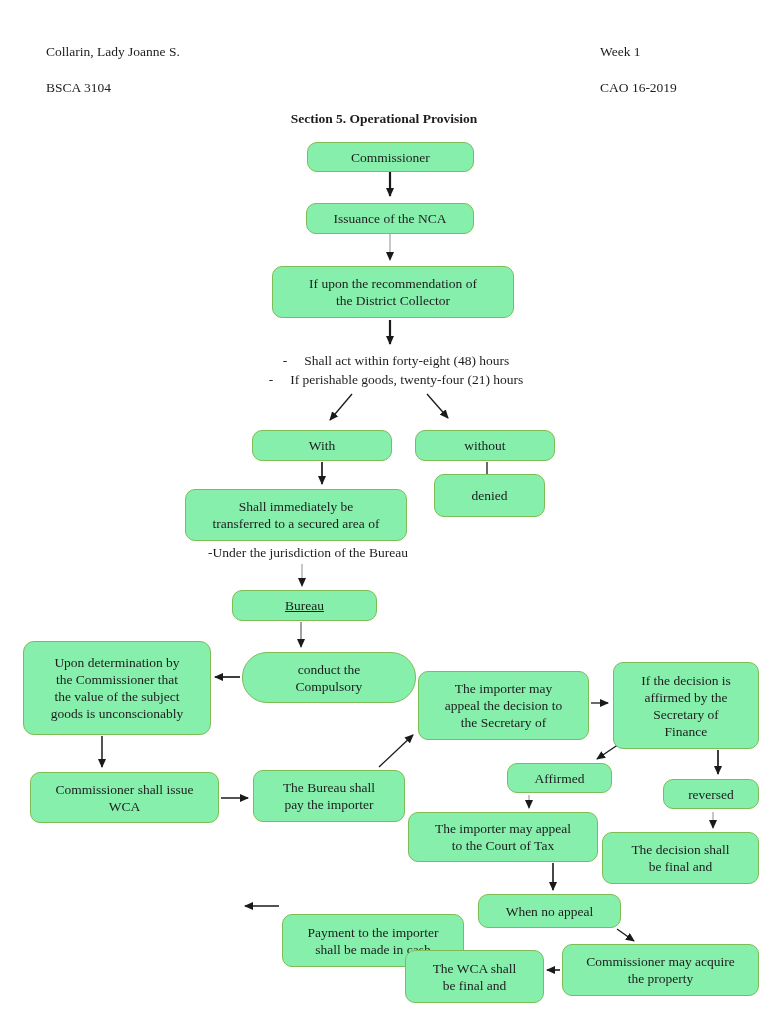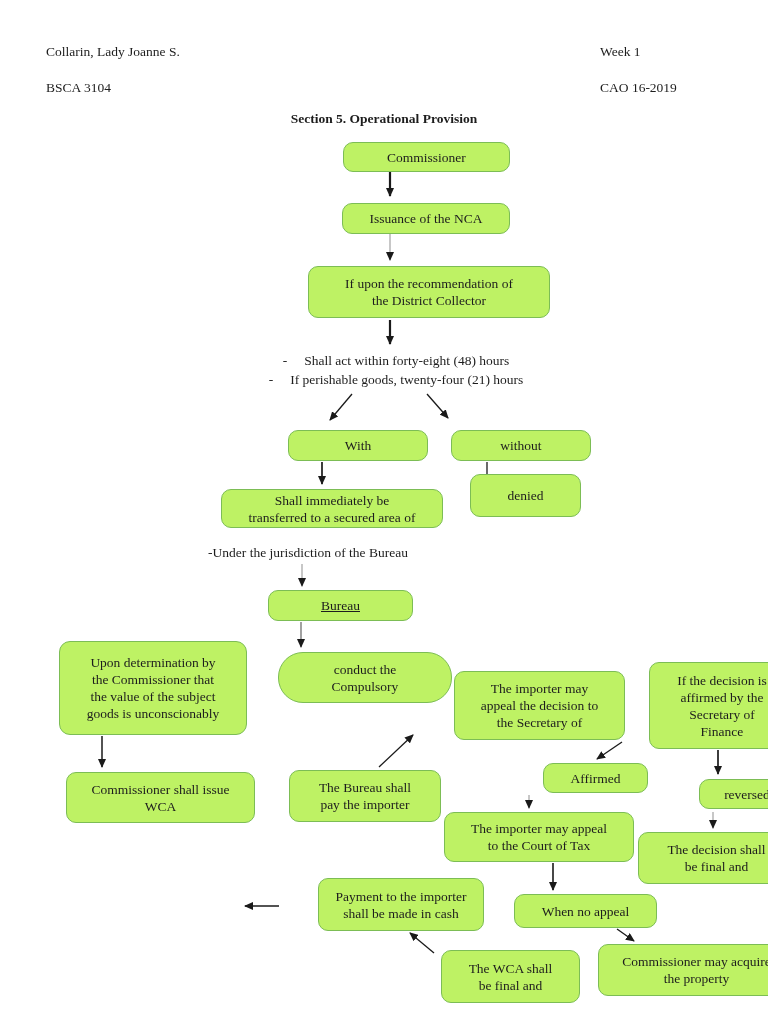--- a/index.html
+++ b/index.html
@@ -13,26 +13,25 @@
     margin:0 auto;
   }
   .hdr{position:absolute;font-size:13.5px;white-space:nowrap;}
   .bold{font-weight:normal;}
   .title{position:absolute;left:0;top:111px;width:768px;text-align:center;font-size:13.5px;font-weight:bold;}
   .arrows{position:absolute;left:0;top:0;width:768px;height:1024px;pointer-events:none;}
   .node{
     position:absolute;
     border:1.5px solid #7cbd55;
     border-radius:10px;
-    background:#bef264;
+    background:#86efac;
     display:flex;align-items:center;justify-content:center;
     text-align:center;
     padding:2px 8px;
     box-sizing:border-box;
-    margin-left:36px;
   }
   .node-label{white-space:pre-line;font-size:13.5px;line-height:1.26;}
   .bullets{position:absolute;left:248px;top:352px;width:296px;}
   .bullet-line{display:flex;justify-content:center;gap:17px;font-size:13.5px;line-height:18.5px;white-space:nowrap;}
   .note{position:absolute;left:188px;top:545px;width:240px;text-align:center;font-size:13.5px;white-space:nowrap;}
 </style>
 </head>
 <body>
 
 <div class="page">
@@ -97,21 +96,21 @@
       <span>If perishable goods, twenty-four (21) hours</span>
     </div>
   </div>
 
   <div class="node" style="left:252px;top:430px;width:140px;height:31px;">
     <span class="node-label">With</span>
   </div>
   <div class="node" style="left:415px;top:430px;width:140px;height:31px;">
     <span class="node-label">without</span>
   </div>
-  <div class="node" style="left:185px;top:489px;width:222px;height:39px;">
+  <div class="node" style="left:185px;top:489px;width:222px;height:52px;">
     <span class="node-label">Shall immediately be
 transferred to a secured area of</span>
   </div>
   <div class="node" style="left:434px;top:474px;width:111px;height:43px;">
     <span class="node-label">denied</span>
   </div>
 
   <div class="note">-Under the jurisdiction of the Bureau</div>
 
   <div class="node" style="left:232px;top:590px;width:145px;height:31px;text-decoration:underline;">
@@ -156,21 +155,21 @@
     <span class="node-label">The importer may appeal
 to the Court of Tax</span>
   </div>
   <div class="node" style="left:602px;top:832px;width:157px;height:52px;">
     <span class="node-label">The decision shall
 be final and</span>
   </div>
   <div class="node" style="left:478px;top:894px;width:143px;height:34px;">
     <span class="node-label">When no appeal</span>
   </div>
-  <div class="node" style="left:282px;top:878px;width:166px;height:53px;">
+  <div class="node" style="left:282px;top:914px;width:182px;height:53px;">
     <span class="node-label">Payment to the importer
 shall be made in cash</span>
   </div>
   <div class="node" style="left:405px;top:950px;width:139px;height:53px;">
     <span class="node-label">The WCA shall
 be final and</span>
   </div>
   <div class="node" style="left:562px;top:944px;width:197px;height:52px;">
     <span class="node-label">Commissioner may acquire
 the property</span>

